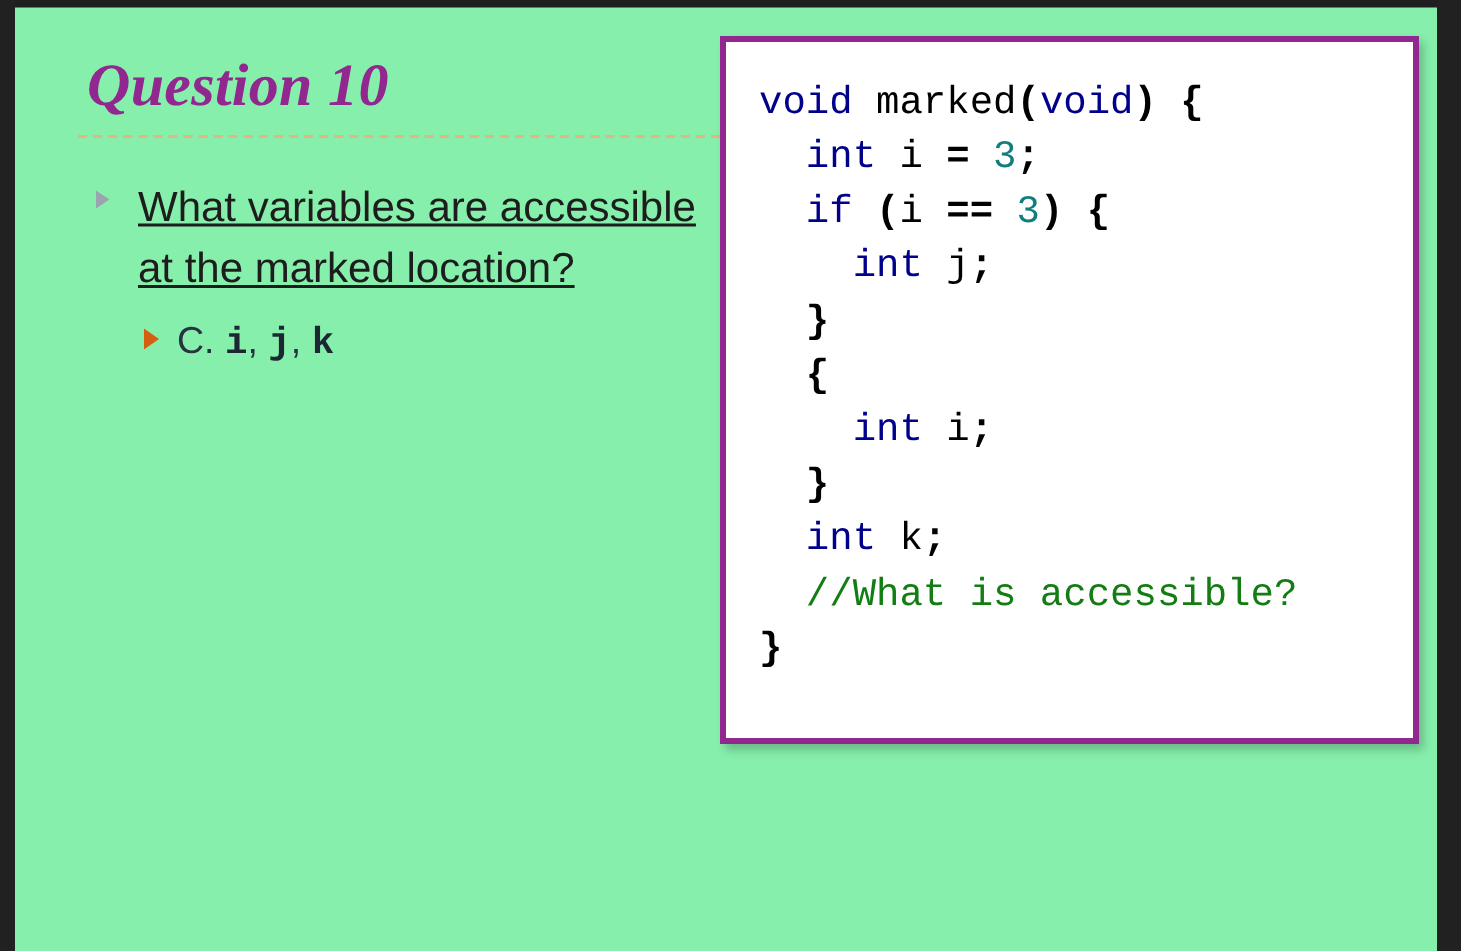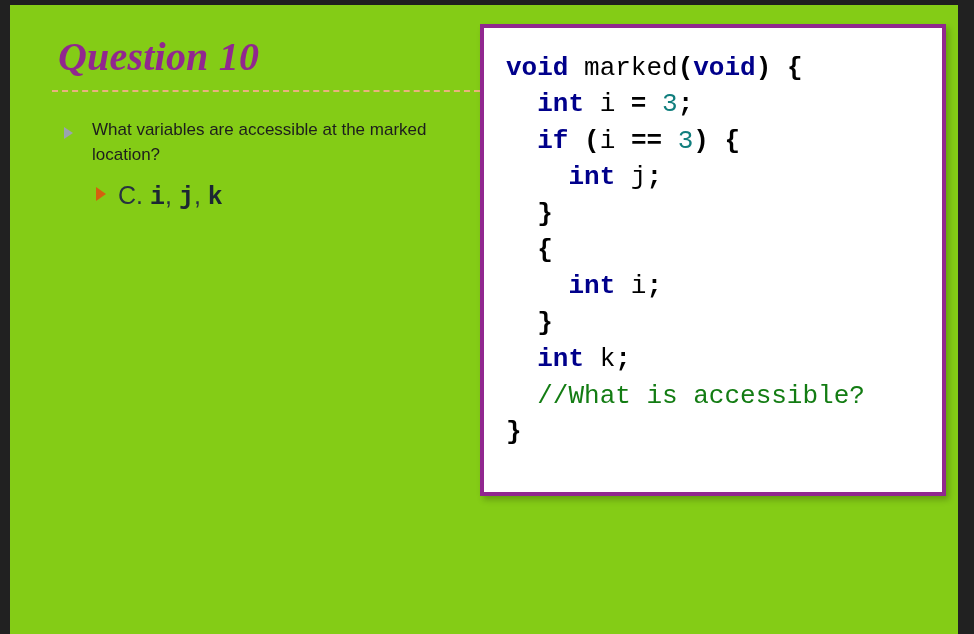--- a/index.html
+++ b/index.html
@@ -8,21 +8,21 @@
     padding: 0;
     background: #ffffff;
   }
   body {
     font-family: "Liberation Sans", sans-serif;
   }
   .slide {
     position: relative;
     width: 974px;
     height: 634px;
-    background: #84cc16;
+    background: #86efac;
     overflow: hidden;
   }
   
   .chrome-top {
     position: absolute;
     left: 0; top: 0;
     width: 974px; height: 5px;
     background: #1f1f1f;
   }
   .chrome-left {
@@ -64,24 +64,25 @@
   }
 
   .bullet-list {
     list-style: none;
     margin: 26px 0 0 0;
     padding: 0;
   }
   .bullet-main {
     position: relative;
     padding-left: 42px;
-    font-size: 17px;
+    font-size: 28px;
     line-height: 1.45;
     color: #1d1d1d;
     font-family: "Liberation Sans", sans-serif;
+    text-decoration: underline;
   }
   .bullet-main .marker {
     position: absolute;
     left: 14px;
     top: 9px;
     width: 0; height: 0;
     border-left: 9px solid #9aa3af;
     border-top: 6px solid transparent;
     border-bottom: 6px solid transparent;
   }
@@ -137,21 +138,21 @@
   }
   .code {
     margin: 0;
     padding: 22px 0 0 22px;
     font-family: "Liberation Mono", monospace;
     font-size: 26px;
     line-height: 1.4;
     color: #000000;
     white-space: pre;
   }
-  .kw   { color: #00008B; font-weight: bold; }
+  .kw   { color: #00008B; font-weight: normal; }
   .num  { color: #107E7D; }
   .punc { color: #000000; font-weight: bold; }
   .id   { color: #000000; font-weight: normal; }
   .cmt  { color: #137C13; font-weight: normal; }
 </style>
 </head>
 <body>
 
 <div class="slide">
 

